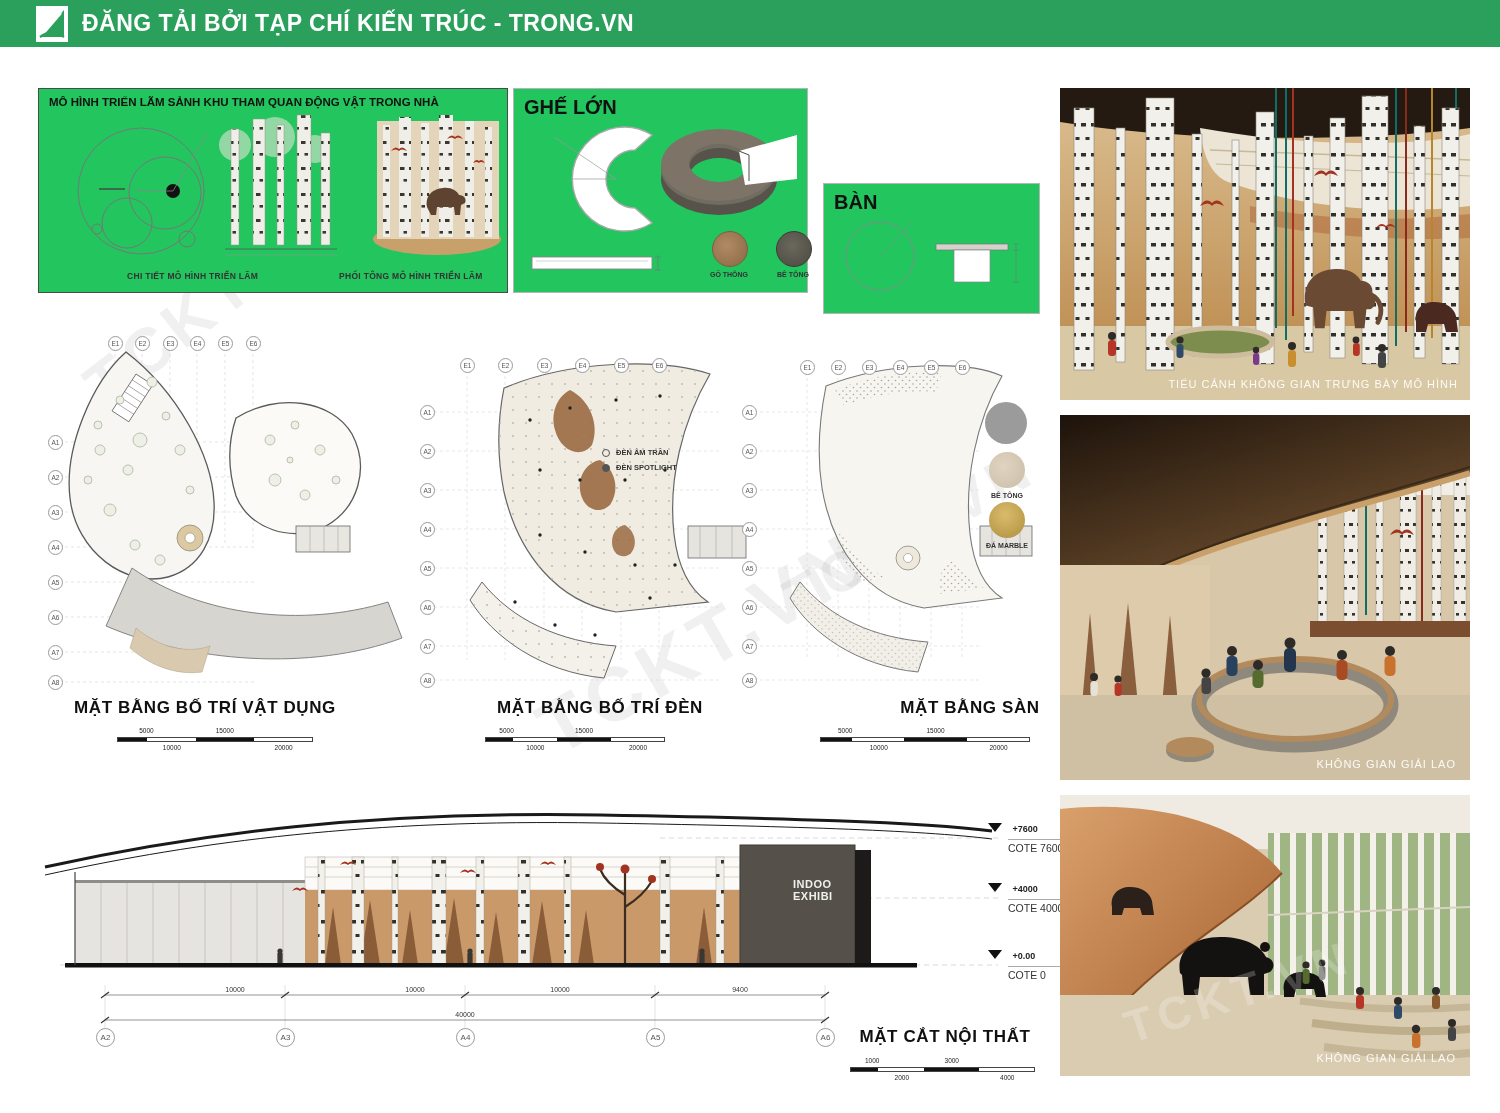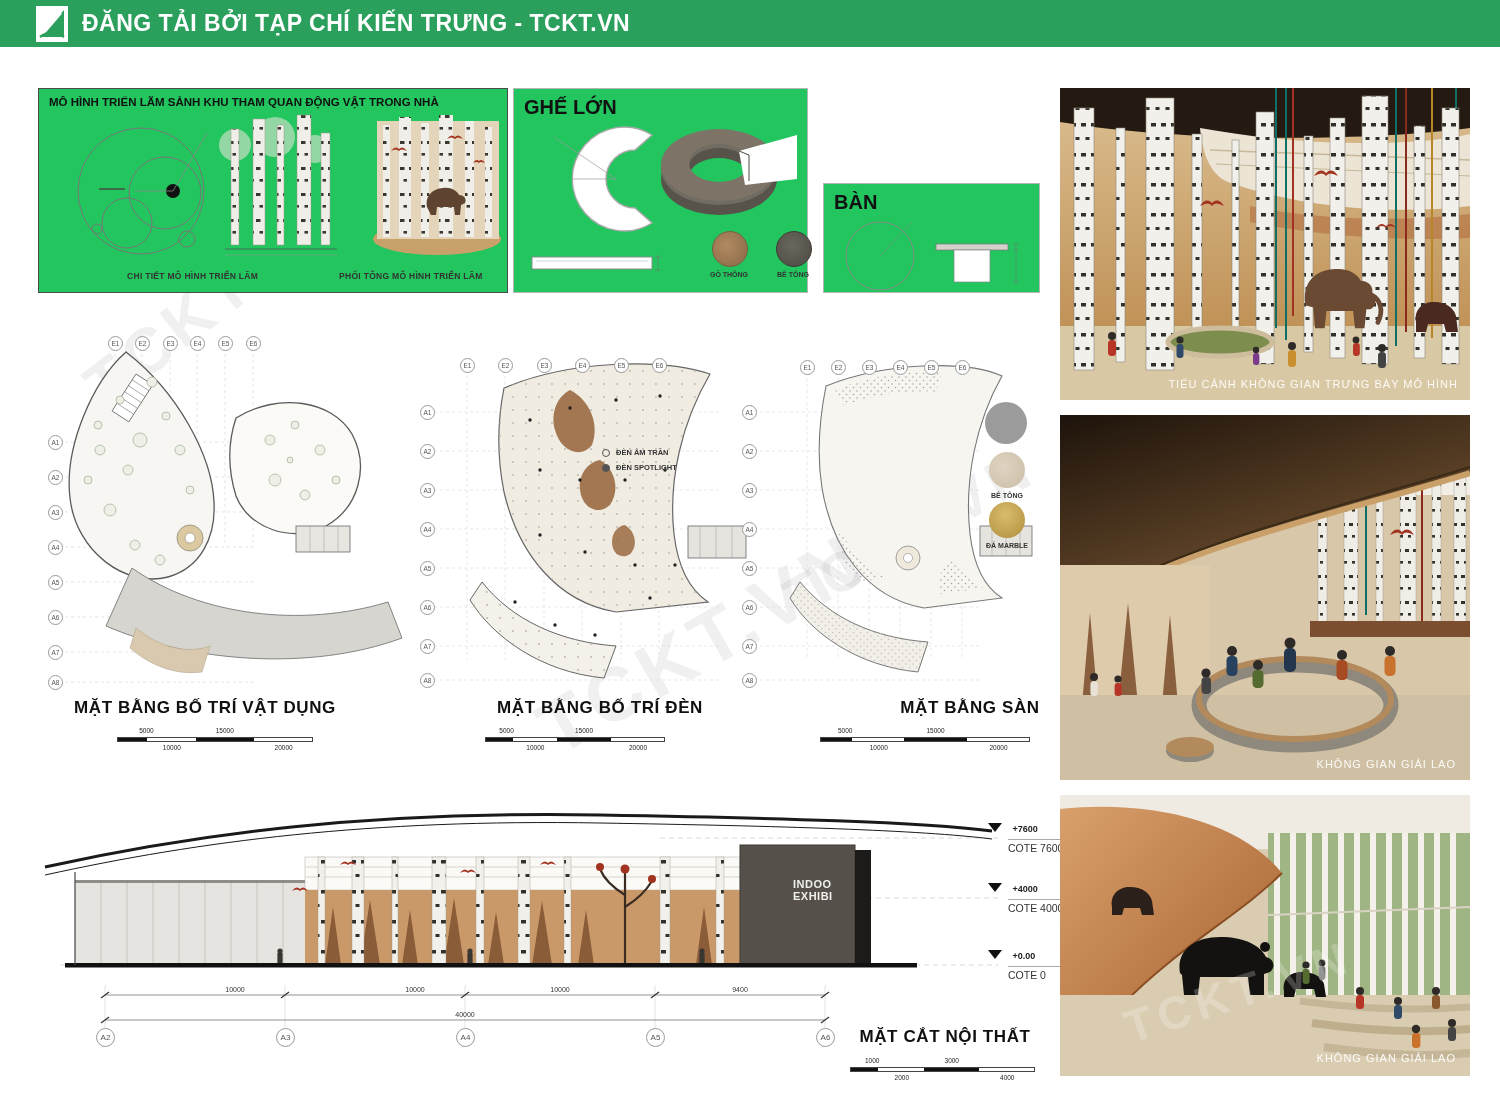--- a/index.html
+++ b/index.html
@@ -59,21 +59,21 @@
 
 <div class="page">
 
   <div class="topbar">
     <svg class="logo" viewBox="0 0 32 36">
       <rect x="0" y="0" width="32" height="36" fill="#ffffff"></rect>
       <path d="M4,31 L28,4 L28,31 Z" fill="#2ba05c"></path>
       <line x1="7" y1="28" x2="25" y2="7" stroke="#ffffff" stroke-width="2.4"></line>
       <path d="M4,31 Q16,22 28,31" fill="none" stroke="#2ba05c" stroke-width="2.2"></path>
     </svg>
-    <h1>ĐĂNG TẢI BỞI TẠP CHÍ KIẾN TRƯNG - TCKT.VN</h1>
+    <h1>ĐĂNG TẢI BỞI TẠP CHÍ KIẾN TRÚC - TRONG.VN</h1>
   </div>
 
   <div class="wm" style="left:60px;top:260px;font-size:64px;transform:rotate(-38deg);">TCKT.VN</div>
   <div class="wm" style="left:520px;top:600px;font-size:76px;transform:rotate(-30deg);">TCKT.VN</div>
   <div class="wm" style="left:770px;top:500px;font-size:56px;transform:rotate(-30deg);">TCKT.VN</div>
 
   <div class="dbox" style="left:38px;top:88px;width:470px;height:205px;border-color:#4a4a4a;">
     <div class="boxtitle t-sm">MÔ HÌNH TRIỂN LÃM SẢNH KHU THAM QUAN ĐỘNG VẬT TRONG NHÀ</div>
     <svg class="abs" style="left:0;top:22px;" width="468" height="158" viewBox="0 0 468 158">
 
@@ -150,21 +150,21 @@
         <path d="M20,-18 L30,-14 30,12" fill="none" stroke="#4c483f" stroke-width="1"></path>
       </g>
     </svg>
     <div class="swatch" style="left:198px;top:142px;width:34px;height:34px;background:radial-gradient(circle at 40% 40%, #b08a61, #8a6848);border:1px solid #7a5f43;"></div>
     <div class="swlabel" style="left:215px;top:182px;">GỖ THÔNG</div>
     <div class="swatch" style="left:262px;top:142px;width:34px;height:34px;background:radial-gradient(circle at 45% 40%, #6a675c, #4c4942);border:1px solid #3e3b35;"></div>
     <div class="swlabel" style="left:279px;top:182px;">BÊ TÔNG</div>
   </div>
 
 
-  <div class="dbox light" style="left:823px;top:183px;width:217px;height:110px;">
+  <div class="dbox light" style="left:823px;top:183px;width:217px;height:131px;">
     <div class="boxtitle t-lg">BÀN</div>
     <svg class="abs" style="left:0;top:26px;" width="215" height="82" viewBox="0 0 215 82">
       <circle cx="56" cy="46" r="34" fill="none" stroke="#888" stroke-width="0.9"></circle>
       <line x1="56" y1="46" x2="88" y2="12" stroke="#888" stroke-width="0.6"></line>
       <rect x="112" y="34" width="72" height="6" fill="#d5d2cb" stroke="#777" stroke-width="0.7"></rect>
       <rect x="130" y="40" width="36" height="32" fill="#fff" stroke="#888" stroke-width="0.7"></rect>
       <line x1="192" y1="34" x2="192" y2="72" stroke="#777" stroke-width="0.5"></line>
       <line x1="189" y1="34" x2="195" y2="34" stroke="#777" stroke-width="0.5"></line>
       <line x1="189" y1="40" x2="195" y2="40" stroke="#777" stroke-width="0.5"></line>
       <line x1="189" y1="72" x2="195" y2="72" stroke="#777" stroke-width="0.5"></line>

